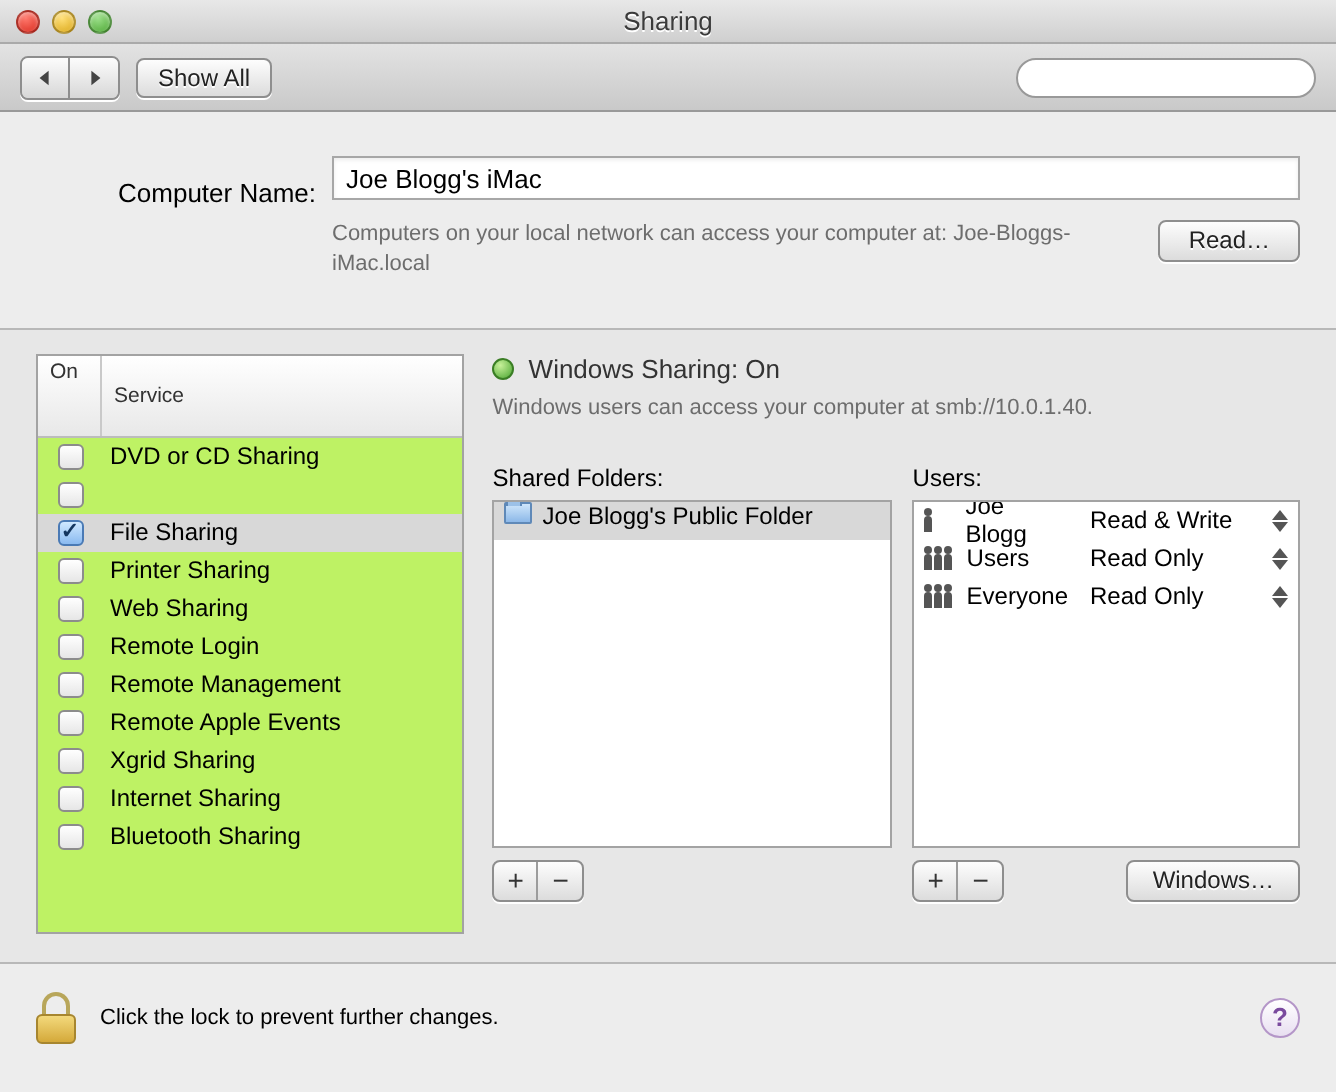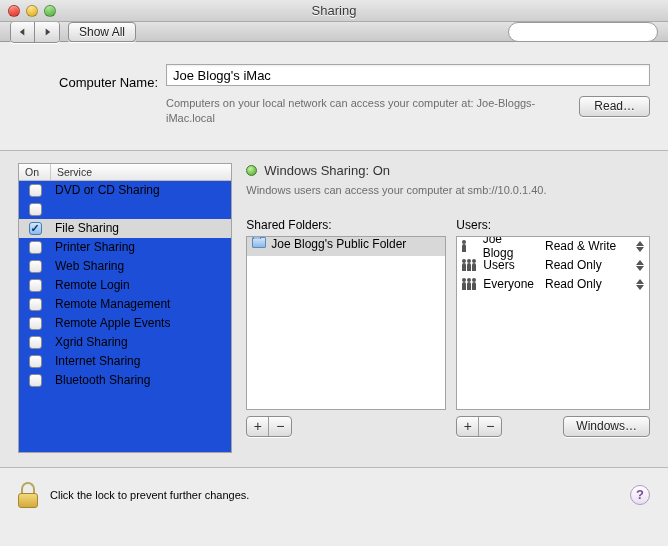--- a/index.html
+++ b/index.html
@@ -21,21 +21,21 @@
   position: relative;
 }
 .traffic { display: flex; gap: 6px; margin-left: 8px; }
 .dot { width: 12px; height: 12px; border-radius: 50%; border: 0.5px solid rgba(0,0,0,.25); box-shadow: inset 0 1px 2px rgba(255,255,255,.5); }
 .dot.red { background: radial-gradient(circle at 40% 30%, #ff7a6e, #d8281b); }
 .dot.yellow { background: radial-gradient(circle at 40% 30%, #ffe07a, #d9a513); }
 .dot.green { background: radial-gradient(circle at 40% 30%, #9de08b, #4aa531); }
 .title { position: absolute; left: 0; right: 0; text-align: center; font-size: 13px; color: #3b3b3b; text-shadow: 0 1px 0 #fff; }
 
 .toolbar {
-  height: 20px;
+  height: 34px;
   background: linear-gradient(#e3e3e3, #c9c9c9);
   border-bottom: 1px solid #999;
   display: flex;
   align-items: center;
   padding: 0 10px;
   gap: 8px;
 }
 .seg { display: inline-flex; border: 1px solid #8e8e8e; border-radius: 4px; overflow: hidden; box-shadow: 0 1px 0 #fff; }
 .segbtn {
   width: 24px; height: 20px; background: linear-gradient(#fcfcfc,#d7d7d7);
@@ -76,31 +76,31 @@
 
 .divider { border-top: 1px solid #b8b8b8; margin-top: 16px; }
 
 .main {
   background: #e7e7e7; border-bottom: 1px solid #b8b8b8;
   padding: 12px 18px 14px 18px;
   display: flex; gap: 14px;
 }
 .services {
   width: 228px;
-  border: 1px solid #a3a3a3; border-radius: 0; background: #1d4ed8;
+  border: 1px solid #a3a3a3; border-radius: 0; background: #bef264;
   display: flex; flex-direction: column;
   height: 290px;
 }
 .svc-head {
   display: flex; background: linear-gradient(#fff,#e8e8e8);
   border-bottom: 1px solid #bcbcbc;
   font-size: 10.5px; color: #323232;
 }
 .svc-head .col-on { width: 32px; padding: 2px 6px; border-right: 1px solid #c9c9c9; }
-.svc-head .col-svc { flex:1; padding: 2px 6px; }
+.svc-head .col-svc { flex:1; padding: 14px 6px; }
 .svc-list { flex: 1; overflow: auto; }
 .svc-item { display: flex; align-items: center; height: 19px; font-size: 12px; }
 .svc-item.selected { background: #d8d8d8; }
 .svc-item .col-on { width: 32px; display:flex; align-items:center; justify-content:center; }
 .svc-item .col-svc { flex: 1; padding-left: 4px; }
 .chk {
   width: 13px; height: 13px; border: 1px solid #8c8c8c; border-radius: 3px;
   background: linear-gradient(#fff,#e6e6e6); display:inline-flex; align-items:center; justify-content:center;
 }
 .chk.checked { background: linear-gradient(#cfe8ff,#8abaf0); border-color:#4a7ab5; }

